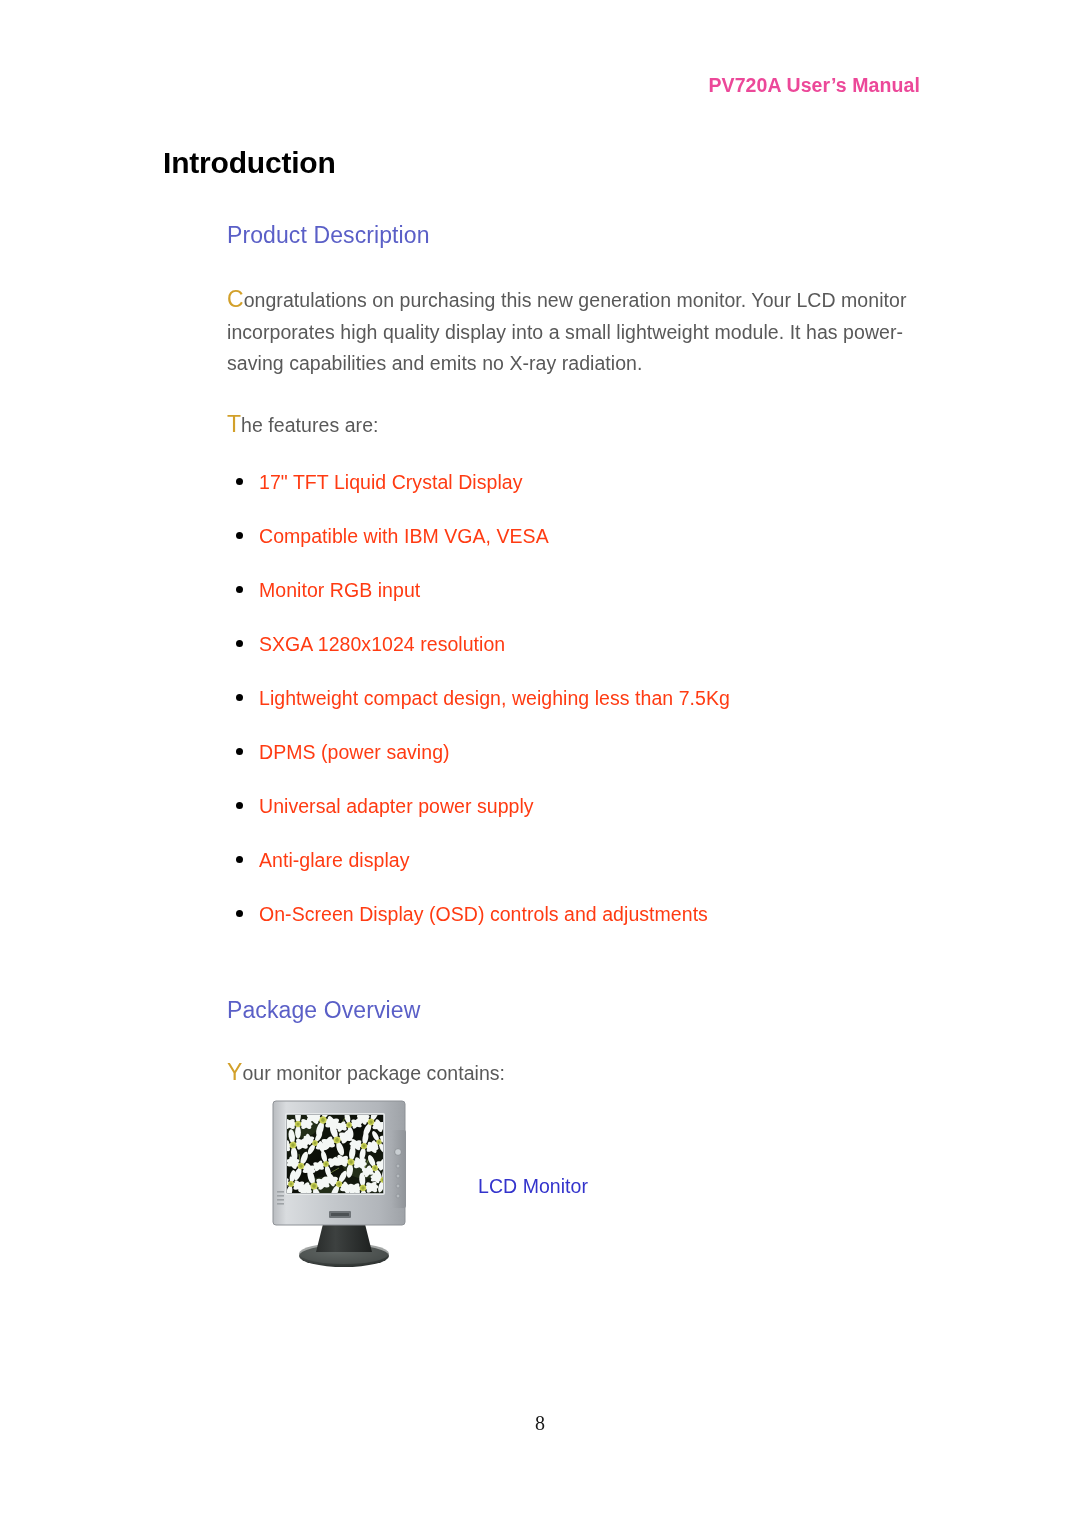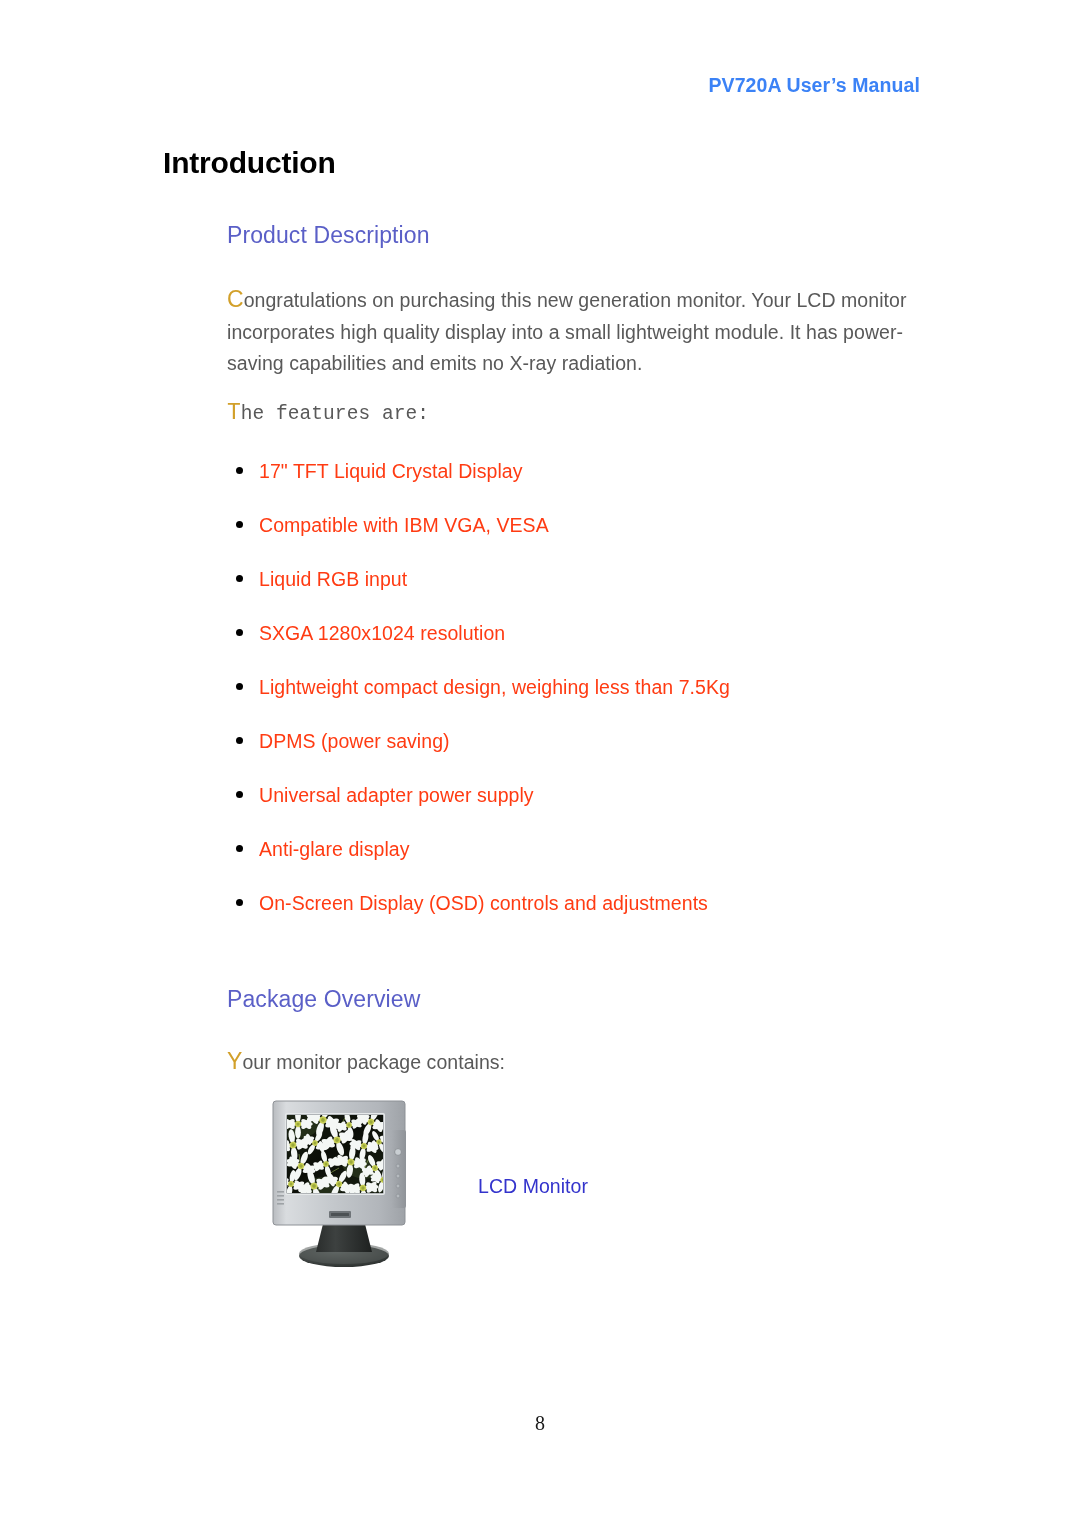--- a/index.html
+++ b/index.html
@@ -22,21 +22,21 @@
 
   
   .running-header {
     position: absolute;
     top: 74px;
     left: 0;
     width: 920px;
     text-align: right;
     font-size: 19.5px;
     font-weight: 700;
-    color: #3b82f6;
+    color: #ec4899;
     letter-spacing: 0.1px;
   }
 
   
   .chapter-title {
     position: absolute;
     top: 122px;
     left: 163px;
     font-size: 30px;
     font-weight: 700;
@@ -146,34 +146,34 @@
   <div class="running-header">PV720A User’s Manual</div>
 
   <div class="chapter-title">Introduction</div>
 
   <div class="content">
 
     <h2 class="section-heading">Product Description</h2>
 
     <p class="body-par" style="margin-top:36px;"><span class="dropcap">C</span><span>ongratulations on purchasing this new generation monitor. Your LCD monitor incorporates high quality display into a small lightweight module. It has power- saving capabilities and emits no X-ray radiation.</span></p>
 
-    <p class="body-par" style="margin-top:19px;font-family:Liberation Mono, monospace;"><span class="dropcap">T</span><span>he features are:</span></p>
+    <p class="body-par" style="margin-top:30px;"><span class="dropcap">T</span><span>he features are:</span></p>
 
     <ul class="feature-list" style="margin-top:28px;">
       <li class="feature-item">
         <span class="feature-bullet"></span>
         <span>17" TFT Liquid Crystal Display</span>
       </li>
       <li class="feature-item">
         <span class="feature-bullet"></span>
         <span>Compatible with IBM VGA, VESA</span>
       </li>
       <li class="feature-item">
         <span class="feature-bullet"></span>
-        <span>Liquid RGB input</span>
+        <span>Monitor RGB input</span>
       </li>
       <li class="feature-item">
         <span class="feature-bullet"></span>
         <span>SXGA 1280x1024 resolution</span>
       </li>
       <li class="feature-item">
         <span class="feature-bullet"></span>
         <span>Lightweight compact design, weighing less than 7.5Kg</span>
       </li>
       <li class="feature-item">

